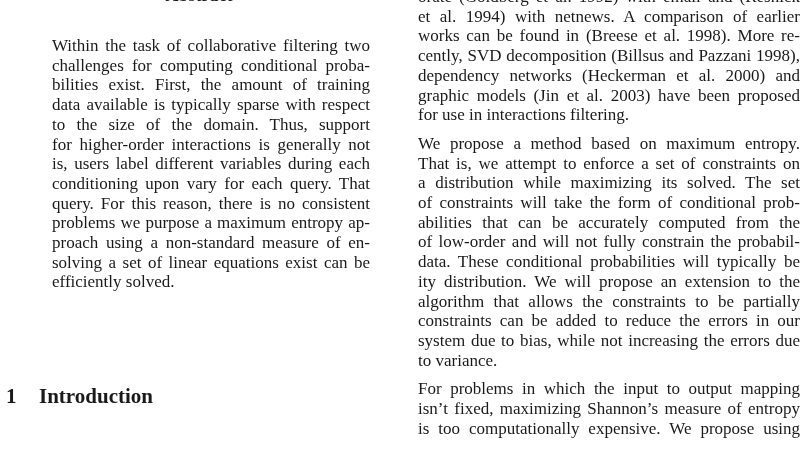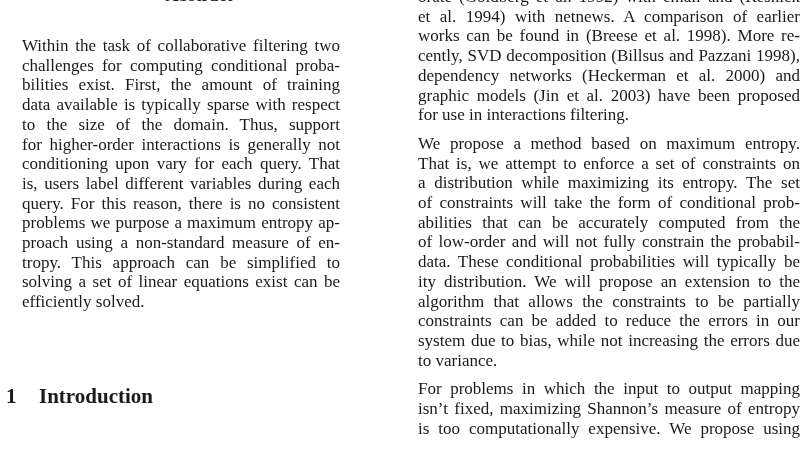--- a/index.html
+++ b/index.html
@@ -41,21 +41,21 @@
     .col .line {
       display: block;
       white-space: nowrap;
       text-align: justify;
       text-align-last: justify;
     }
     .col .line.last {
       text-align-last: left;
     }
     .abstract-body {
-      left: 22px;
+      left: 52px;
       top: 36px;
       width: 318px;
     }
     .section-heading {
       position: absolute;
       left: 6px;
       top: 384px;
       font-family: "Liberation Serif", serif;
       font-weight: bold;
       font-size: 21px;
@@ -90,26 +90,25 @@
 
   <div class="abstract-title">Abstract</div>
 
   <div class="col abstract-body">
     <span class="line">Within the task of collaborative filtering two</span>
     <span class="line">challenges for computing conditional proba-</span>
     <span class="line">bilities exist.  First, the amount of training</span>
     <span class="line">data available is typically sparse with respect</span>
     <span class="line">to the size of the domain.  Thus, support</span>
     <span class="line">for higher-order interactions is generally not</span>
+    <span class="line">is, users label different variables during each</span>
     <span class="line">conditioning upon vary for each query. That</span>
-    <span class="line">is, users label different variables during each</span>
     <span class="line">query. For this reason, there is no consistent</span>
     <span class="line">problems we purpose a maximum entropy ap-</span>
     <span class="line">proach using a non-standard measure of en-</span>
-    <span class="line">tropy.  This approach can be simplified to</span>
     <span class="line">solving a set of linear equations exist can be</span>
     <span class="line last">efficiently solved.</span>
   </div>
 
   <div class="section-heading">
     <span class="num">1</span>
     <span>Introduction</span>
   </div>
 
   <div class="col intro-body">
@@ -122,21 +121,21 @@
       <span class="line">et al.  1994) with netnews.  A comparison of earlier</span>
       <span class="line">works can be found in (Breese et al. 1998). More re-</span>
       <span class="line">cently, SVD decomposition (Billsus and Pazzani 1998),</span>
       <span class="line">dependency networks (Heckerman et al.  2000) and</span>
       <span class="line">graphic models (Jin et al. 2003) have been proposed</span>
       <span class="line last">for use in interactions filtering.</span>
     </div>
     <div class="para">
       <span class="line">We propose a method based on maximum entropy.</span>
       <span class="line">That is, we attempt to enforce a set of constraints on</span>
-      <span class="line">a distribution while maximizing its entropy. The set</span>
+      <span class="line">a distribution while maximizing its solved. The set</span>
       <span class="line">of constraints will take the form of conditional prob-</span>
       <span class="line">abilities that can be accurately computed from the</span>
       <span class="line">of low-order and will not fully constrain the probabil-</span>
       <span class="line">data. These conditional probabilities will typically be</span>
       <span class="line">ity distribution. We will propose an extension to the</span>
       <span class="line">algorithm that allows the constraints to be partially</span>
       <span class="line">constraints can be added to reduce the errors in our</span>
       <span class="line">system due to bias, while not increasing the errors due</span>
       <span class="line last">to variance.</span>
     </div>

